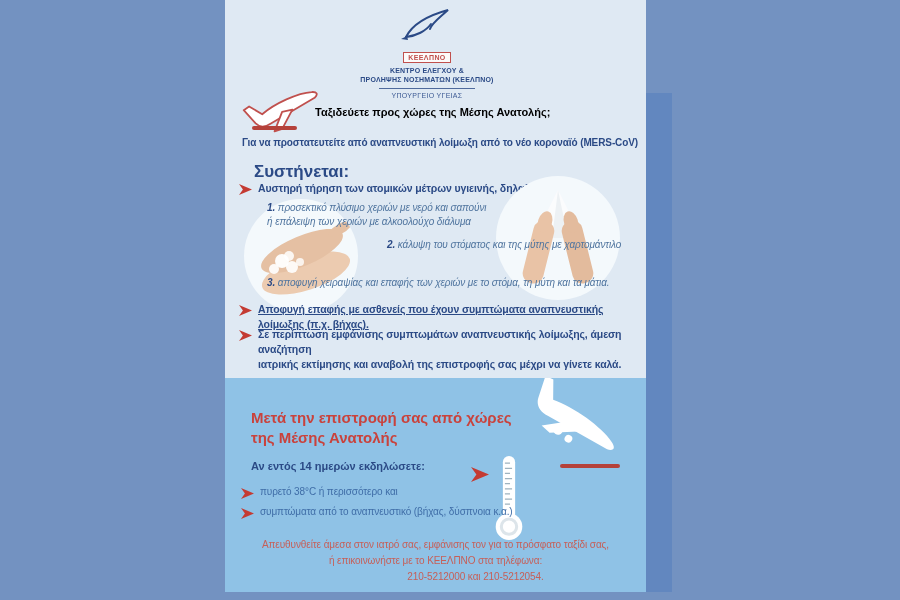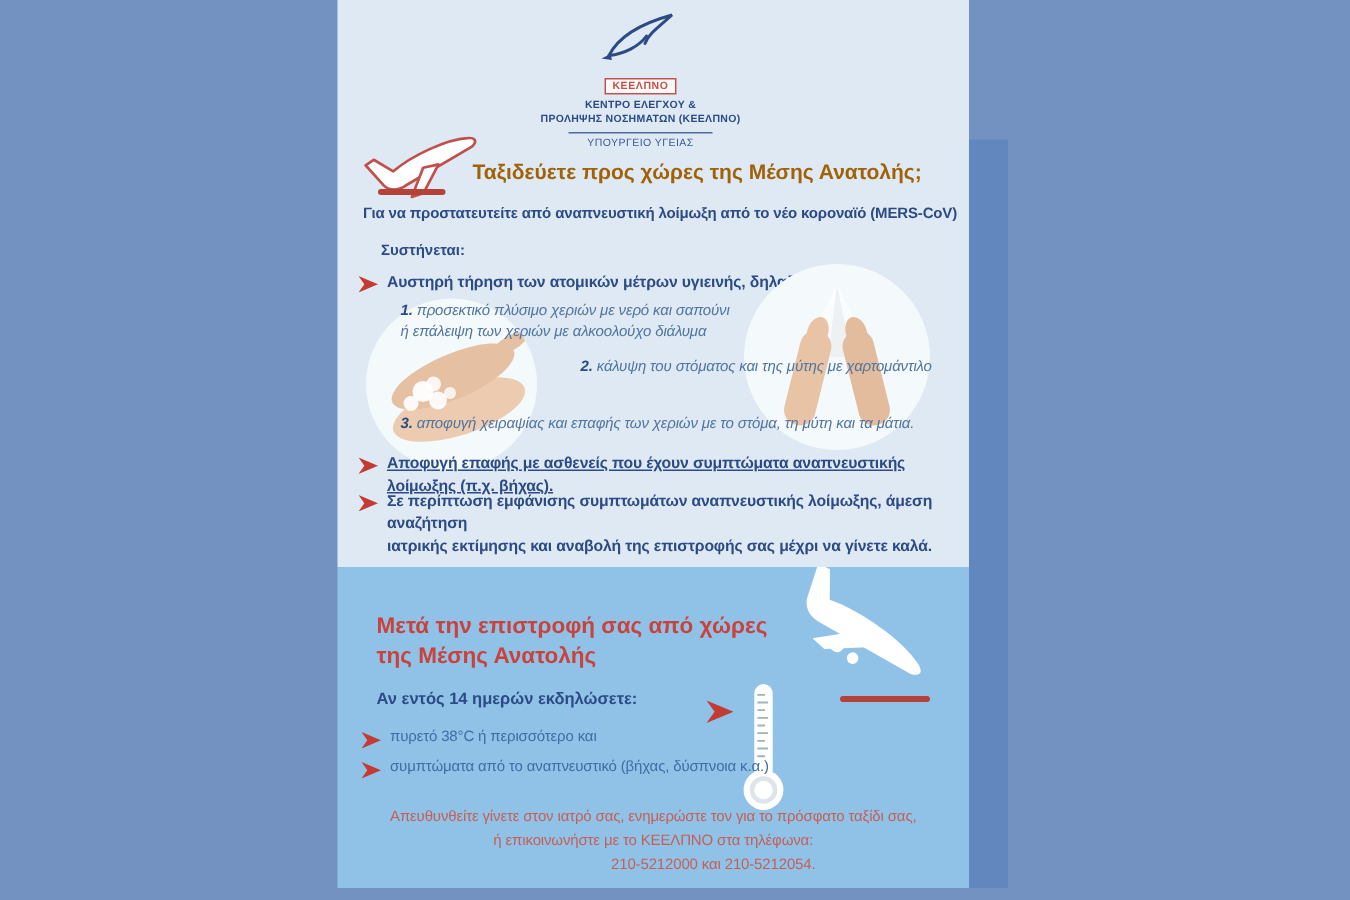--- a/index.html
+++ b/index.html
@@ -14,23 +14,23 @@
   .logo .dove{display:block;margin:0 auto;}
   .logo .acronym{display:inline-block;margin-top:-12px;padding:1px 4px;font-size:7px;font-weight:bold;
                  color:#c0504d;border:1px solid #c0504d;background:rgba(255,252,250,.9);letter-spacing:.4px;}
   .logo .org{margin-top:3px;font-size:7px;line-height:8.5px;font-weight:bold;color:#2b4a86;letter-spacing:.2px;}
   .logo .rule{width:96px;height:1px;background:#2b4a86;margin:4px auto 3px auto;opacity:.8;}
   .logo .ministry{font-size:7px;color:#3d5a94;letter-spacing:.3px;}
 
   .abs{position:absolute;}
   .red-dash{position:absolute;background:#b5413a;border-radius:2px;}
 
-  .title{position:absolute;left:90px;top:106px;width:335px;font-size:14px;font-weight:bold;color:#a16207;}
+  .title{position:absolute;left:90px;top:106px;width:335px;font-size:11px;font-weight:bold;color:#000000;}
   .subtitle{position:absolute;left:17px;top:137px;width:400px;font-size:10px;font-weight:bold;color:#2b4a86;letter-spacing:-.1px;}
-  .recommend{position:absolute;left:29px;top:162px;font-size:10px;font-weight:bold;color:#2b4a86;}
+  .recommend{position:absolute;left:29px;top:162px;font-size:17px;font-weight:bold;color:#2b4a86;}
 
   .arr{position:absolute;width:13px;height:11px;background:#c43b33;
        clip-path:polygon(0 0,100% 50%,0 100%,30% 50%);}
   .bullet-bold{position:absolute;font-size:10.5px;font-weight:bold;color:#2b4a86;letter-spacing:-.1px;line-height:15px;}
 
   .photo-circle{position:absolute;border-radius:50%;background:#f4f9fc;overflow:hidden;}
   .step{position:absolute;font-size:10px;color:#50759f;line-height:14px;letter-spacing:-.1px;font-style:italic;}
   .step .num{font-weight:bold;color:#2b4a86;}
 
   .b-title{position:absolute;left:26px;top:30px;font-size:15px;font-weight:bold;color:#c9423c;line-height:20px;}
@@ -152,17 +152,17 @@
       <circle cx="17" cy="71" r="7.5" fill="none" stroke="#dde5ea" stroke-width="3"></circle>
     </svg>
     <span class="arr" style="left:246px;top:89px;width:18px;height:15px;"></span>
 
     <span class="arr" style="left:16px;top:110px;"></span>
     <div class="symptom" style="left:35px;top:108px;">πυρετό 38°C ή περισσότερο και</div>
 
     <span class="arr" style="left:16px;top:130px;"></span>
     <div class="symptom" style="left:35px;top:128px;">συμπτώματα από το αναπνευστικό (βήχας, δύσπνοια κ.α.)</div>
 
-    <div class="footer" style="top:161px;">Απευθυνθείτε γίνετε στον ιατρό σας, ενημερώστε τον για το πρόσφατο ταξίδι σας,</div>
+    <div class="footer" style="top:161px;">Απευθυνθείτε άμεσα στον ιατρό σας, εμφάνισης τον για το πρόσφατο ταξίδι σας,</div>
     <div class="footer" style="top:177px;">ή επικοινωνήστε με το ΚΕΕΛΠΝΟ στα τηλέφωνα:</div>
     <div class="footer" style="top:193px;margin-left:40px;">210-5212000 και 210-5212054.</div>
   </div>
 </div>
 
 </body></html>

